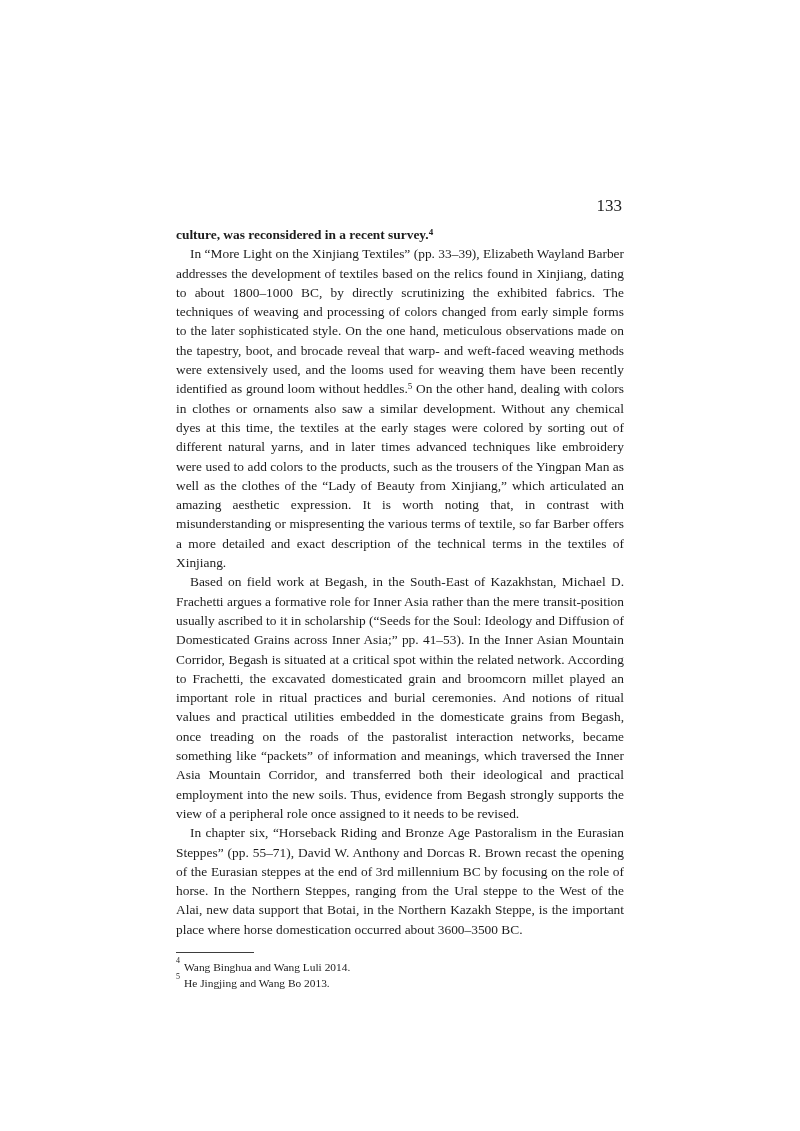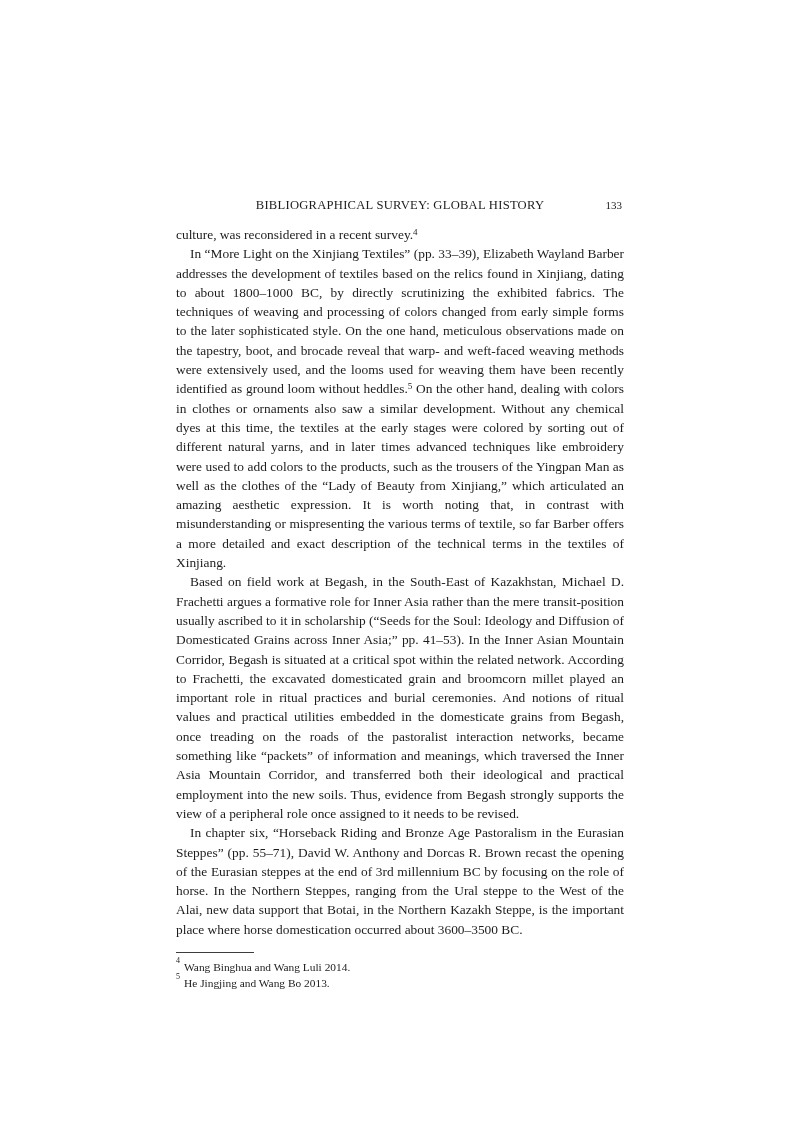--- a/index.html
+++ b/index.html
@@ -35,35 +35,36 @@
   .head-title {
     display: block;
     text-align: center;
     letter-spacing: 0.25px;
     white-space: nowrap;
   }
   .page-number {
     position: absolute;
     right: 2px;
     top: 0;
-    font-size: 11px;
+    font-size: 17px;
   }
   .body-text {
     margin-top: 7px;
     font-size: 13.4px;
     line-height: 19.3px;
     text-align: justify;
     text-justify: inter-word;
   }
   .para {
     margin: 0;
     text-indent: 14px;
   }
   .para.no-indent {
     text-indent: 0;
+    font-weight: bold;
   }
   sup.fn-ref {
     font-size: 9px;
     line-height: 0;
     position: relative;
     top: -4px;
     vertical-align: baseline;
   }
   .footnotes {
     margin-top: 13px;
@@ -88,21 +89,20 @@
     line-height: 0;
   }
 </style>
 </head>
 <body>
 
 <div class="page">
   <div class="content">
 
     <header class="running-head">
-      <span class="head-title">BIBLIOGRAPHICAL SURVEY: GLOBAL HISTORY</span>
       <span class="page-number">133</span>
     </header>
 
     <main class="body-text">
 
       <p class="para no-indent"><span>culture, was reconsidered in a recent survey.</span><sup class="fn-ref">4</sup></p>
 
       <p class="para"><span>In “More Light on the Xinjiang Textiles” (pp. 33–39), Elizabeth Wayland Barber addresses the development of textiles based on the relics found in Xinjiang, dating to about 1800–1000 BC, by directly scrutinizing the exhibited fabrics. The techniques of weaving and processing of colors changed from early simple forms to the later sophisticated style. On the one hand, meticulous observations made on the tapestry, boot, and brocade reveal that warp- and weft-faced weaving methods were extensively used, and the looms used for weaving them have been recently identified as ground loom without heddles.</span><sup class="fn-ref">5</sup><span> On the other hand, dealing with colors in clothes or ornaments also saw a similar development. Without any chemical dyes at this time, the textiles at the early stages were colored by sorting out of different natural yarns, and in later times advanced techniques like embroidery were used to add colors to the products, such as the trousers of the Yingpan Man as well as the clothes of the “Lady of Beauty from Xinjiang,” which articulated an amazing aesthetic expression. It is worth noting that, in contrast with misunderstanding or mispresenting the various terms of textile, so far Barber offers a more detailed and exact description of the technical terms in the textiles of Xinjiang.</span></p>
 
       <p class="para"><span>Based on field work at Begash, in the South-East of Kazakhstan, Michael D. Frachetti argues a formative role for Inner Asia rather than the mere transit-position usually ascribed to it in scholarship (“Seeds for the Soul: Ideology and Diffusion of Domesticated Grains across Inner Asia;” pp. 41–53). In the Inner Asian Mountain Corridor, Begash is situated at a critical spot within the related network. According to Frachetti, the excavated domesticated grain and broomcorn millet played an important role in ritual practices and burial ceremonies. And notions of ritual values and practical utilities embedded in the domesticate grains from Begash, once treading on the roads of the pastoralist interaction networks, became something like “packets” of information and meanings, which traversed the Inner Asia Mountain Corridor, and transferred both their ideological and practical employment into the new soils. Thus, evidence from Begash strongly supports the view of a peripheral role once assigned to it needs to be revised.</span></p>

